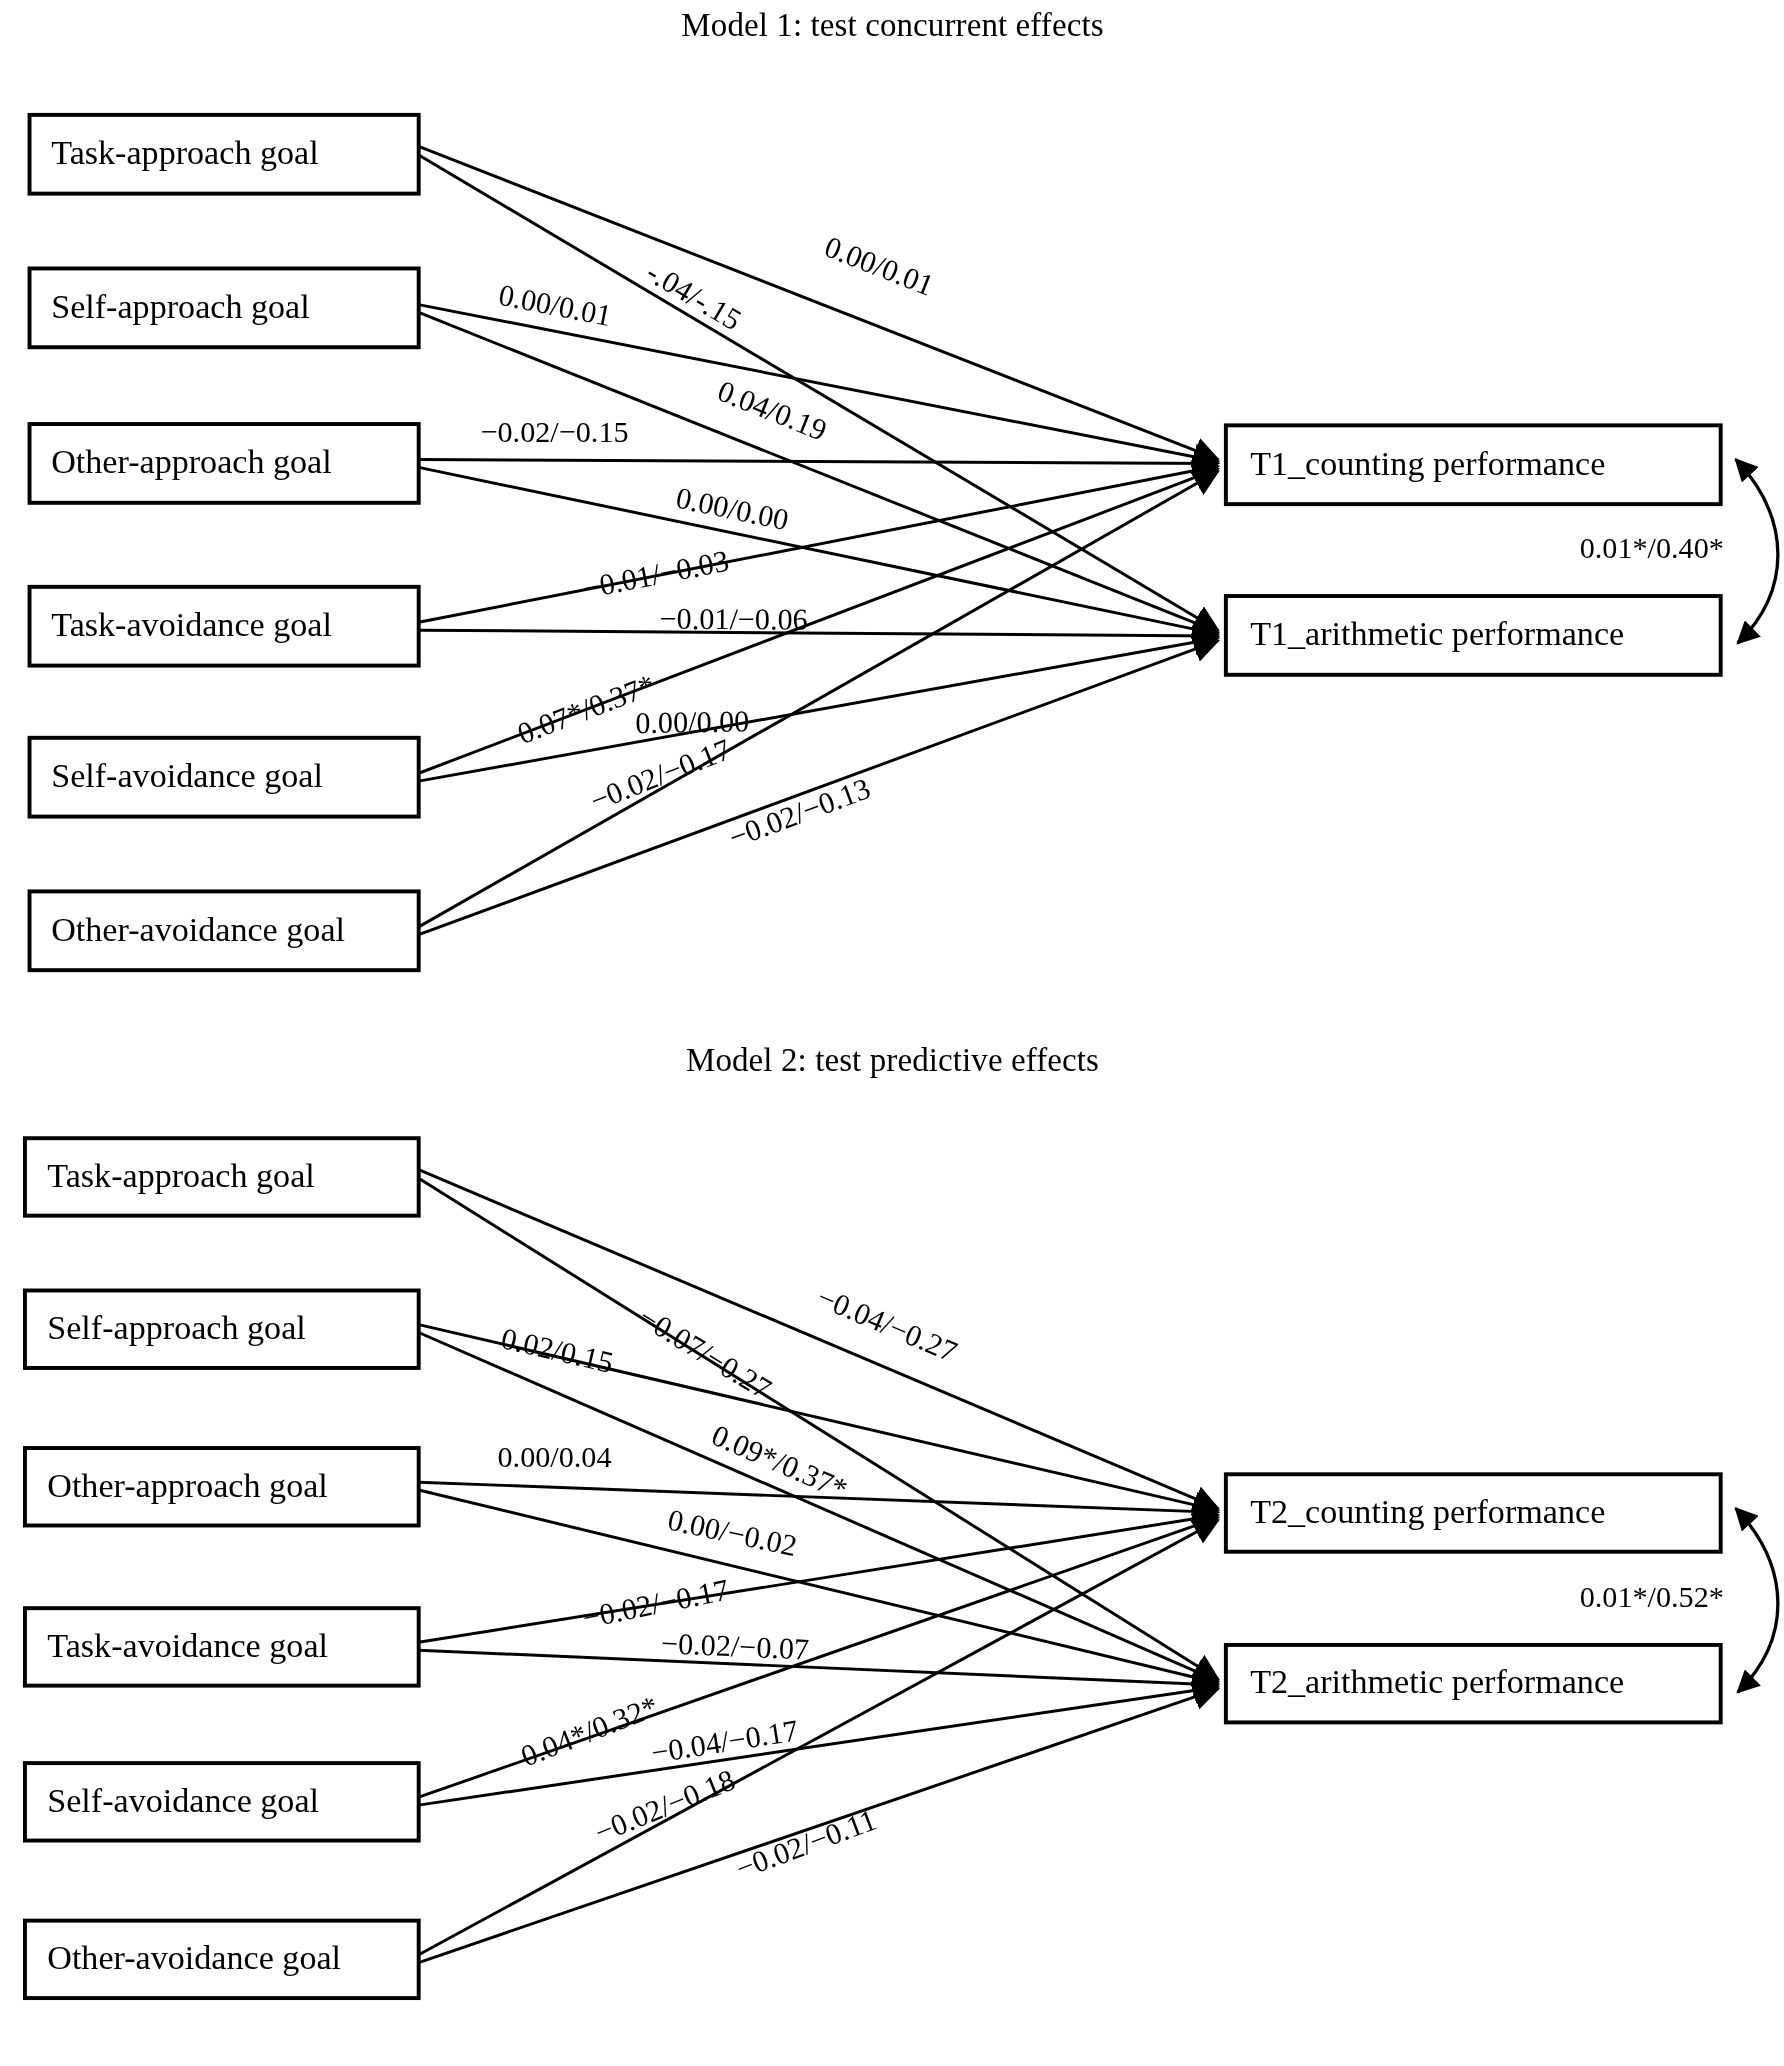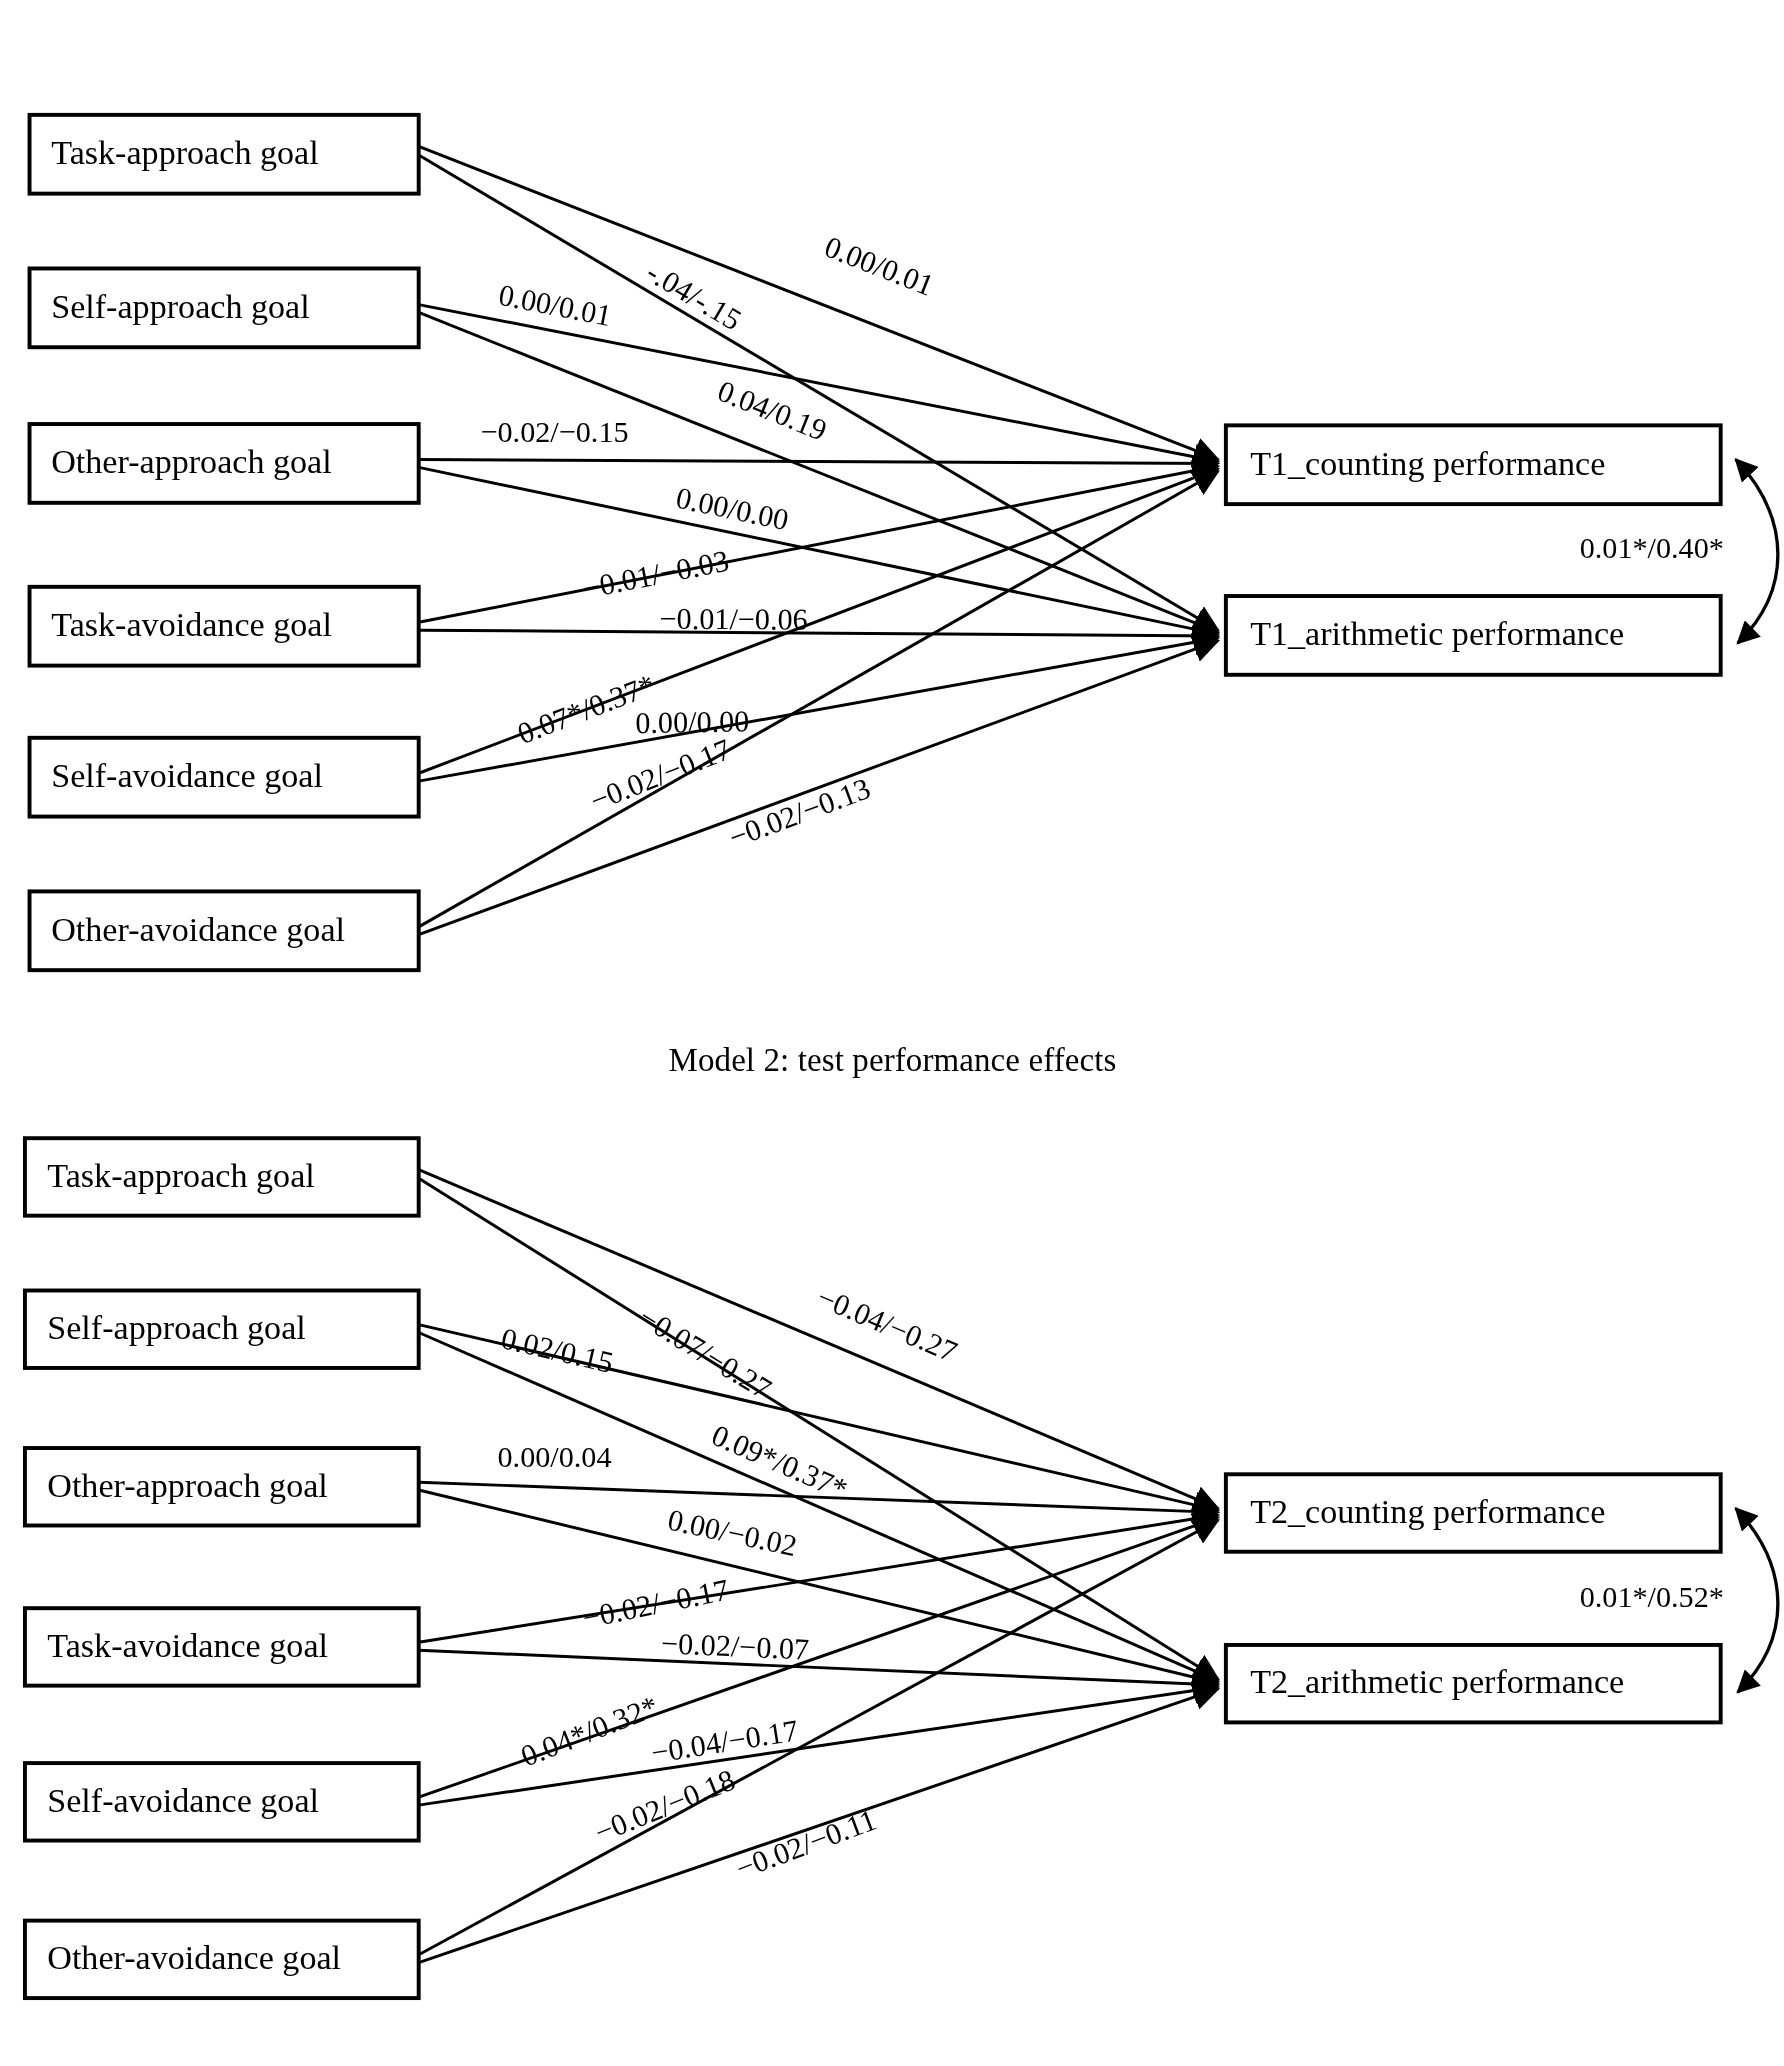--- a/index.html
+++ b/index.html
@@ -88,20 +88,21 @@
     text-anchor: middle;
     dominant-baseline: middle;
   }
 </style>
 </head>
 <body>
 
 <div class="page">
 
   <section class="model" id="model-1">
+    <div class="model-title">Model 1: test concurrent effects</div>
 
     <svg class="diagram" viewBox="0 0 2720 1560" preserveAspectRatio="none">
       <defs>
         <marker id="arw1" viewBox="0 0 12 12" refX="11" refY="6" markerWidth="9" markerHeight="9" orient="auto-start-reverse" markerUnits="strokeWidth">
           <path d="M 0 0 L 12 6 L 0 12 z" fill="#000000"></path>
         </marker>
         <marker id="cov1a" viewBox="0 0 12 12" refX="11" refY="6" markerWidth="7" markerHeight="7" orient="auto-start-reverse" markerUnits="strokeWidth">
           <path d="M 0 0 L 12 6 L 0 12 z" fill="#000000"></path>
         </marker>
       </defs>
@@ -174,21 +175,21 @@
 
         <text class="path-label" x="1008" y="1185" transform="rotate(-21.5 1008 1185)">−0.02/−0.17</text>
         <text class="path-label" x="1220" y="1243" transform="rotate(-20.4 1220 1243)">−0.02/−0.13</text>
       </g>
 
       <text class="cov-label" x="2517" y="840">0.01*/0.40*</text>
     </svg>
   </section>
 
   <section class="model" id="model-2">
-    <div class="model-title">Model 2: test performance effects</div>
+    <div class="model-title">Model 2: test predictive effects</div>
 
     <svg class="diagram" viewBox="0 0 2720 1589" preserveAspectRatio="none">
       <defs>
         <marker id="arw2" viewBox="0 0 12 12" refX="11" refY="6" markerWidth="9" markerHeight="9" orient="auto-start-reverse" markerUnits="strokeWidth">
           <path d="M 0 0 L 12 6 L 0 12 z" fill="#000000"></path>
         </marker>
         <marker id="cov2a" viewBox="0 0 12 12" refX="11" refY="6" markerWidth="7" markerHeight="7" orient="auto-start-reverse" markerUnits="strokeWidth">
           <path d="M 0 0 L 12 6 L 0 12 z" fill="#000000"></path>
         </marker>
       </defs>

